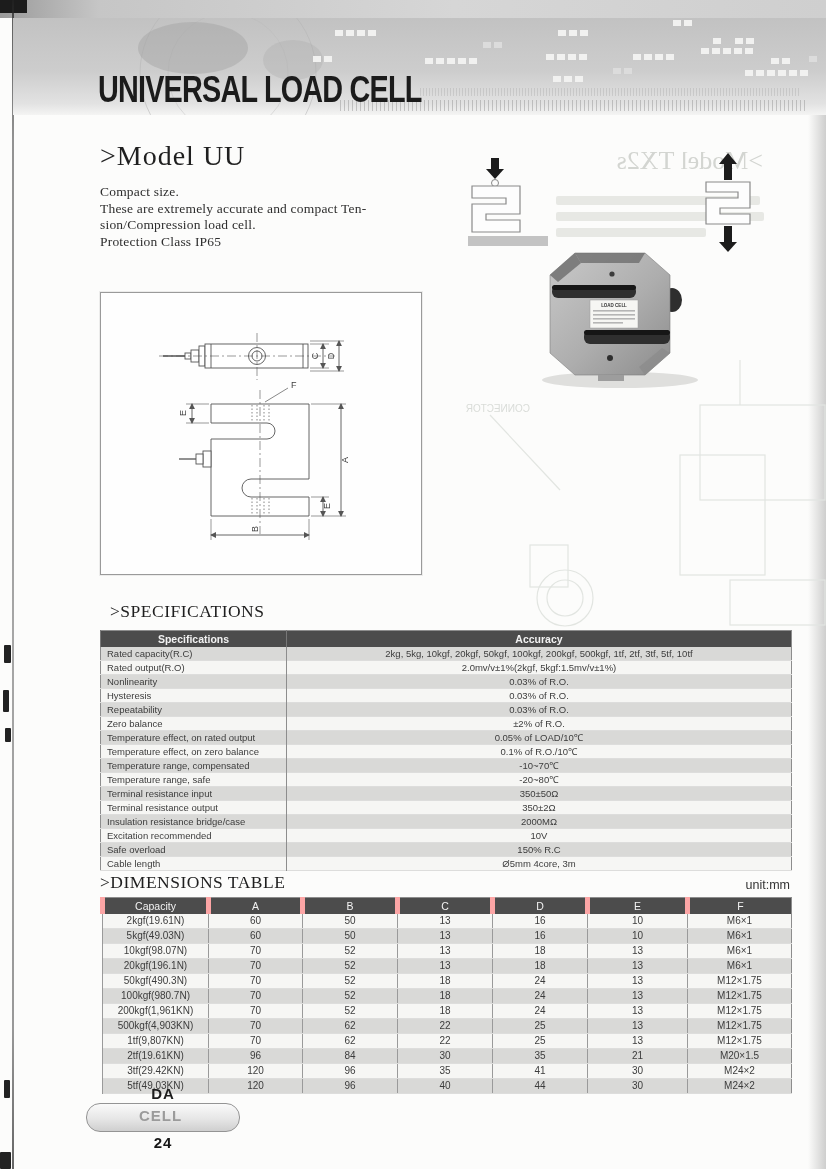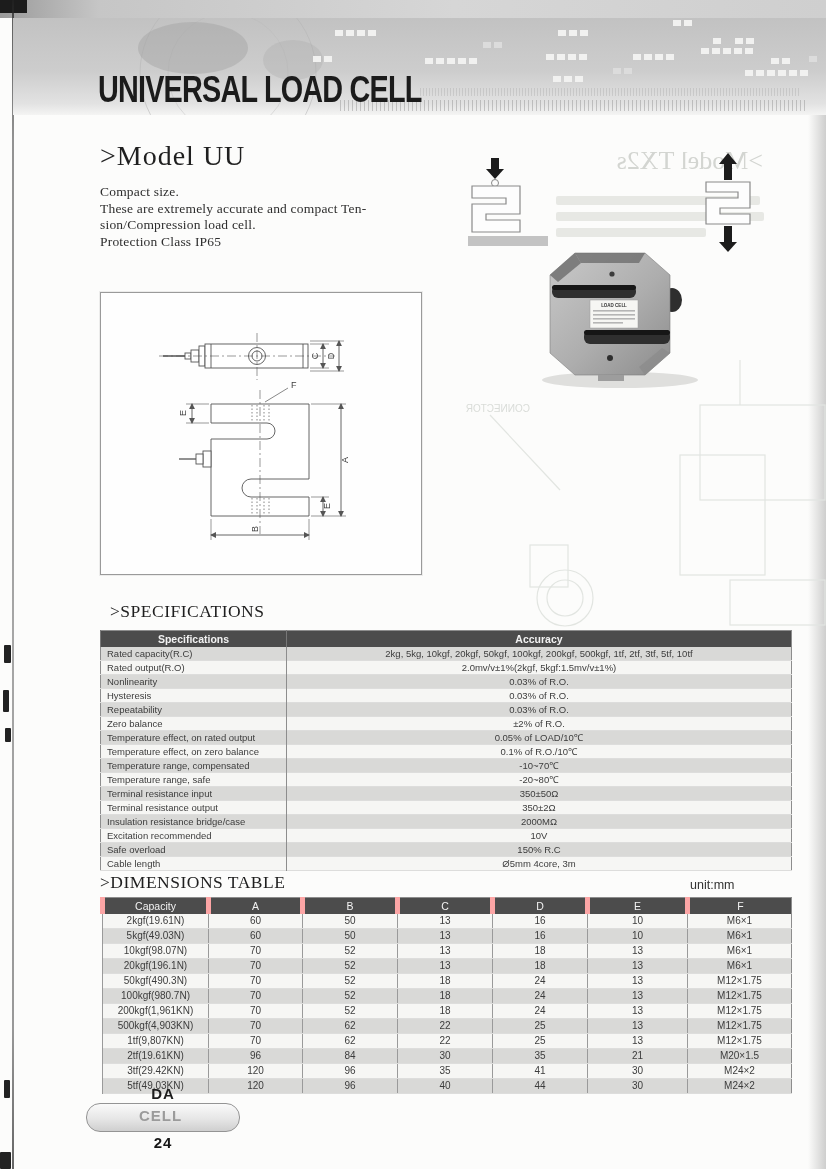--- a/index.html
+++ b/index.html
@@ -37,21 +37,21 @@
   .bleed-title{left:548px;top:146px;width:215px;font-family:"Liberation Serif",serif;
     font-size:26px;color:#d3d5d1;transform:scaleX(-1);text-align:left;white-space:nowrap;}
   .bleed-bar{background:#e7e8e4;border-radius:2px;height:9px;}
 
   
   .draw-box{left:100px;top:292px;width:320px;height:281px;background:#fefefe;
     border:1px solid #9a9a9a;box-shadow:0 0 0 1px rgba(200,200,200,.3);}
 
   
   .sec-heading{font-family:"Liberation Serif",serif;font-size:17.5px;color:#1e1e1e;letter-spacing:.5px;}
-  .unit-note{left:690px;top:878px;width:100px;font-size:12.5px;color:#333;}
+  .unit-note{left:690px;top:878px;width:100px;text-align:right;font-size:12.5px;color:#333;}
 
   
   table{border-collapse:collapse;table-layout:fixed;font-family:"Liberation Sans",sans-serif;}
   .spec-table{left:100px;top:630px;width:692px;font-size:9.5px;color:#3c3c3c;
     border:1px solid #8d8d8d;}
   .spec-table th{background:#4c4c4c;color:#f2f2f2;font-weight:bold;font-size:10.5px;
     height:16px;line-height:16px;padding:0;border-left:1px solid #777;}
   .spec-table td{height:13px;line-height:13px;padding:0;text-align:center;
     white-space:nowrap;overflow:hidden;border-bottom:1px solid rgba(150,150,150,.30);}
   .spec-table td:first-child{text-align:left;padding-left:6px;border-right:1px solid #8d8d8d;}

